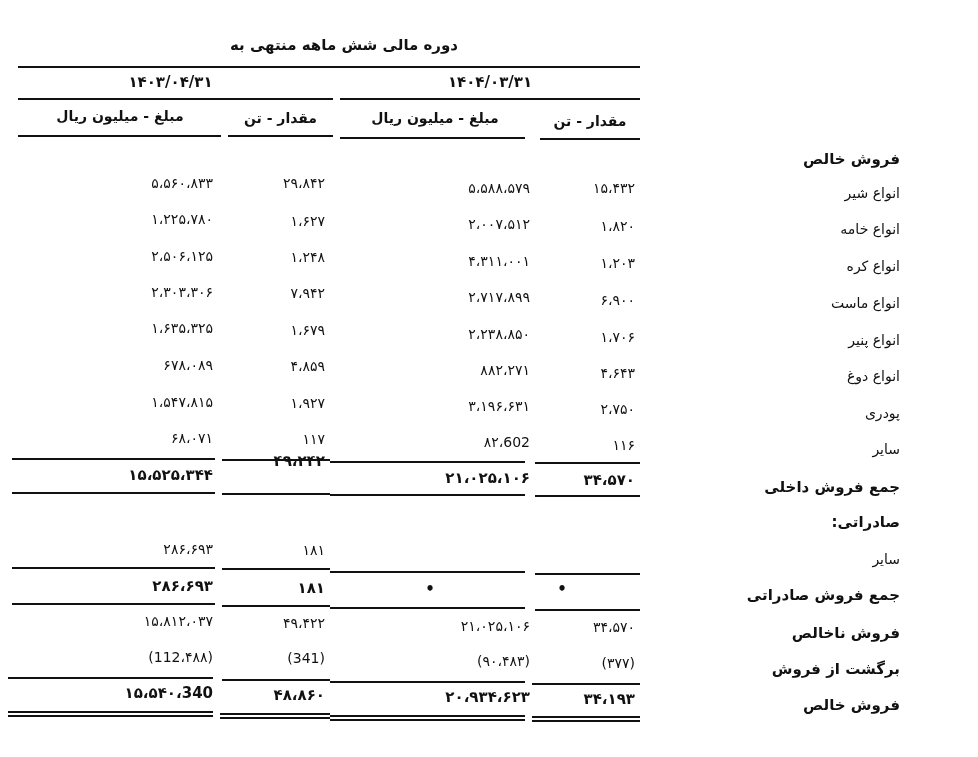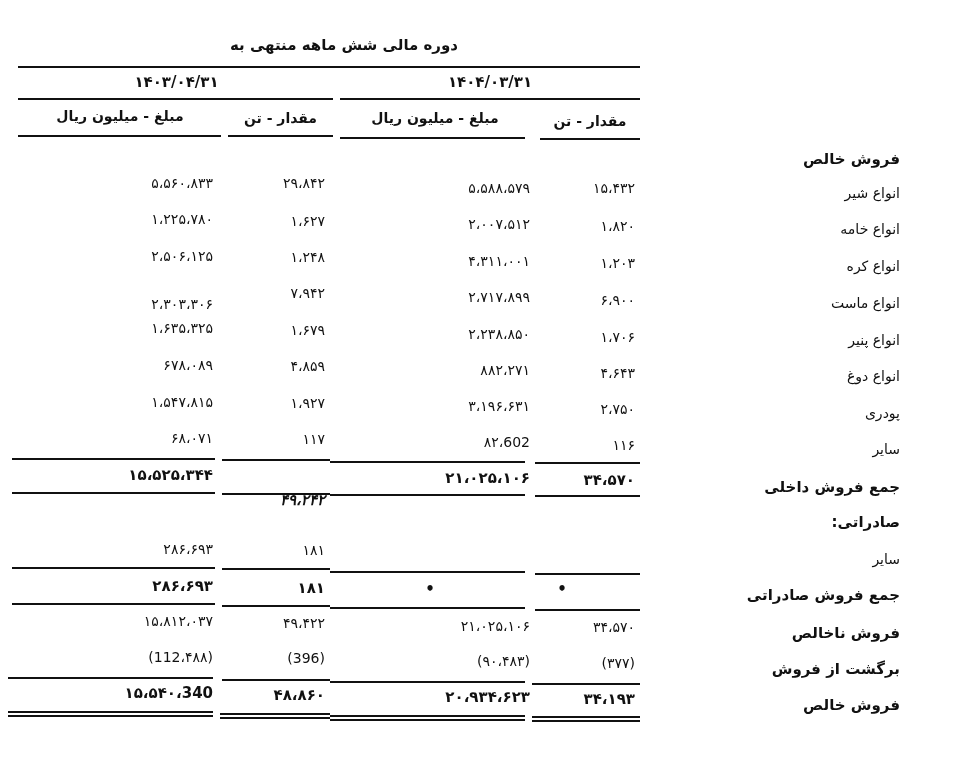--- a/index.html
+++ b/index.html
@@ -20,21 +20,21 @@
   .c4 { left:532px; width:103px; }
   .dbl { position:absolute; height:6px; border-top:2px solid #111; border-bottom:2px solid #111; box-sizing:border-box; }
 </style>
 </head>
 <body>
 
 <div class="abs title">دوره مالی شش ماهه منتهی به</div>
 <div class="hline" style="left:18px;top:66px;width:622px;"></div>
 
 <div class="abs date" style="left:340px;top:73px;width:300px;">۱۴۰۴/۰۳/۳۱</div>
-<div class="abs date" style="left:14px;top:73px;width:325px;">۱۴۰۳/۰۴/۳۱</div>
+<div class="abs date" style="left:8px;top:73px;width:325px;">۱۴۰۳/۰۴/۳۱</div>
 <div class="hline" style="left:18px;top:98px;width:315px;"></div>
 <div class="hline" style="left:340px;top:98px;width:300px;"></div>
 
 <div class="abs colhead" style="left:540px;top:113px;width:100px;">مقدار - تن</div>
 <div class="abs colhead" style="left:340px;top:110px;width:190px;">مبلغ - میلیون ریال</div>
 <div class="abs colhead" style="left:228px;top:110px;width:105px;">مقدار - تن</div>
 <div class="abs colhead" style="left:20px;top:108px;width:200px;">مبلغ - میلیون ریال</div>
 <div class="hline thin" style="left:18px;top:135px;width:203px;"></div>
 <div class="hline thin" style="left:228px;top:135px;width:105px;"></div>
 <div class="hline thin" style="left:340px;top:137px;width:185px;"></div>
@@ -61,21 +61,21 @@
   <div class="cell c4" style="top:255px;">۱،۲۰۳</div>
   <div class="cell c3" style="top:253px;">۴،۳۱۱،۰۰۱</div>
   <div class="cell c2" style="top:249px;">۱،۲۴۸</div>
   <div class="cell c1" style="top:248px;">۲،۵۰۶،۱۲۵</div>
 </div>
 <div>
   <div class="label" style="top:295px;">انواع ماست</div>
   <div class="cell c4" style="top:292px;">۶،۹۰۰</div>
   <div class="cell c3" style="top:289px;">۲،۷۱۷،۸۹۹</div>
   <div class="cell c2" style="top:285px;">۷،۹۴۲</div>
-  <div class="cell c1" style="top:296px;">۲،۳۰۳،۳۰۶</div>
+  <div class="cell c1" style="top:284px;">۲،۳۰۳،۳۰۶</div>
 </div>
 <div>
   <div class="label" style="top:332px;">انواع پنیر</div>
   <div class="cell c4" style="top:329px;">۱،۷۰۶</div>
   <div class="cell c3" style="top:326px;">۲،۲۳۸،۸۵۰</div>
   <div class="cell c2" style="top:322px;">۱،۶۷۹</div>
   <div class="cell c1" style="top:320px;">۱،۶۳۵،۳۲۵</div>
 </div>
 <div>
   <div class="label" style="top:368px;">انواع دوغ</div>
@@ -101,21 +101,21 @@
 
 <div class="hline" style="left:12px;top:458px;width:203px;"></div>
 <div class="hline" style="left:222px;top:459px;width:108px;"></div>
 <div class="hline" style="left:330px;top:461px;width:195px;"></div>
 <div class="hline" style="left:535px;top:462px;width:105px;"></div>
 
 <div>
   <div class="label bold" style="top:478px;">جمع فروش داخلی</div>
   <div class="cell c4 bold" style="top:471px;">۳۴،۵۷۰</div>
   <div class="cell c3 bold" style="top:469px;">۲۱،۰۲۵،۱۰۶</div>
-  <div class="cell c2 bold" style="top:491px;font-style:italic;">۴۹،۲۴۲</div>
+  <div class="cell c2 bold" style="top:452px;">۴۹،۲۴۲</div>
   <div class="cell c1 bold" style="top:466px;">۱۵،۵۲۵،۳۴۴</div>
 </div>
 <div class="hline" style="left:12px;top:492px;width:203px;"></div>
 <div class="hline" style="left:222px;top:493px;width:108px;"></div>
 <div class="hline" style="left:330px;top:494px;width:195px;"></div>
 <div class="hline" style="left:535px;top:495px;width:105px;"></div>
 
 <div class="label bold" style="top:513px;">صادراتی:</div>
 <div>
   <div class="label" style="top:551px;">سایر</div>
@@ -146,21 +146,21 @@
   <div class="cell c4" style="top:619px;">۳۴،۵۷۰</div>
   <div class="cell c3" style="top:618px;">۲۱،۰۲۵،۱۰۶</div>
   <div class="cell c2" style="top:615px;">۴۹،۴۲۲</div>
   <div class="cell c1" style="top:613px;">۱۵،۸۱۲،۰۳۷</div>
 </div>
 
 <div>
   <div class="label bold" style="top:660px;">برگشت از فروش</div>
   <div class="cell c4" style="top:655px;">(۳۷۷)</div>
   <div class="cell c3" style="top:653px;">(۹۰،۴۸۳)</div>
-  <div class="cell c2" style="top:650px;">(396)</div>
+  <div class="cell c2" style="top:650px;">(341)</div>
   <div class="cell c1" style="top:649px;">(112،۴۸۸)</div>
 </div>
 <div class="hline" style="left:8px;top:677px;width:205px;"></div>
 <div class="hline" style="left:222px;top:679px;width:108px;"></div>
 <div class="hline" style="left:330px;top:681px;width:195px;"></div>
 <div class="hline" style="left:532px;top:683px;width:108px;"></div>
 
 <div>
   <div class="label bold" style="top:696px;">فروش خالص</div>
   <div class="cell c4 bold" style="top:690px;">۳۴،۱۹۳</div>

